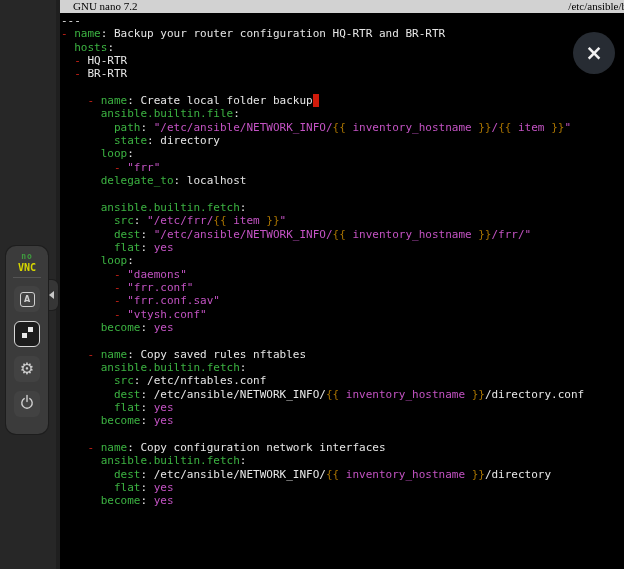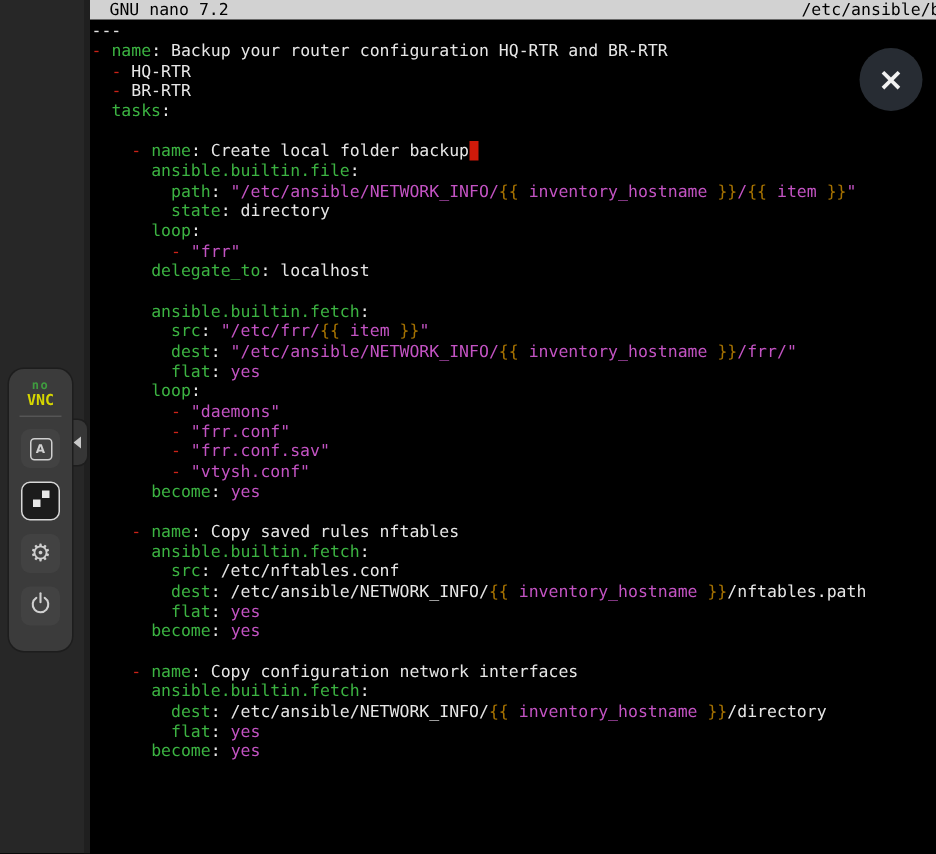--- a/index.html
+++ b/index.html
@@ -30,21 +30,21 @@
     font-family:"DejaVu Sans",sans-serif;}
   .gear-glyph{font-family:"DejaVu Sans",sans-serif;font-size:16px;color:#cfcfcf;line-height:16px;}
   .handle-tab{position:absolute;left:44px;top:280px;width:14px;height:30px;background:#363636;
     border-radius:0 6px 6px 0;box-shadow:0 0 0 1px #1d1d1d;z-index:1;display:flex;align-items:center;justify-content:center;cursor:pointer;}
   .tri-left{width:0;height:0;border-top:4px solid transparent;border-bottom:4px solid transparent;
     border-right:5px solid #c8c8c8;}
 
   
   .terminal{position:absolute;left:60px;top:0;width:564px;height:569px;background:var(--terminal-bg);}
   .titlebar{position:relative;width:100%;height:13px;background:var(--titlebar-bg);color:var(--titlebar-text);
-    font-size:11px;line-height:13px;overflow:hidden;white-space:pre;}
+    font-size:11px;line-height:13px;overflow:hidden;white-space:pre;font-family:Liberation Serif, serif;}
   .titlebar .tleft{position:absolute;left:13px;top:0;}
   .titlebar .tright{position:absolute;right:-3px;top:0;}
   .screen{position:absolute;left:1px;top:14px;width:563px;height:555px;overflow:hidden;}
   .tl{height:13.35px;line-height:13.35px;font-size:11px;white-space:pre;color:var(--text);}
   .tl .k{color:var(--key-green);text-align:right;}
   .tl .m{color:var(--string-magenta);}
   .tl .b{color:var(--jinja-olive);}
   .tl .d{color:var(--dash-red);}
   .tl .p{color:var(--text);}
   .tl .cur{background:var(--cursor-red);color:var(--cursor-red);}
@@ -98,23 +98,23 @@
 </div>
 
 <div class="terminal">
   <div class="titlebar">
     <span class="tleft">GNU nano 7.2</span>
     <span class="tright">/etc/ansible/b</span>
   </div>
   <div class="screen">
       <div class="tl"><span class="p">---</span></div>
       <div class="tl"><span class="d">-</span><span class="p"> </span><span class="k">name</span><span class="p">: Backup your router configuration HQ-RTR and BR-RTR</span></div>
+      <div class="tl"><span class="p">  </span><span class="k">hosts</span><span class="p">:</span></div>
       <div class="tl"><span class="p">  </span><span class="d">-</span><span class="p"> HQ-RTR</span></div>
       <div class="tl"><span class="p">  </span><span class="d">-</span><span class="p"> BR-RTR</span></div>
-      <div class="tl"><span class="p">  </span><span class="k">tasks</span><span class="p">:</span></div>
       <div class="tl"></div>
       <div class="tl"><span class="p">    </span><span class="d">-</span><span class="p"> </span><span class="k">name</span><span class="p">: Create local folder backup</span><span class="cur"> </span></div>
       <div class="tl"><span class="p">      </span><span class="k">ansible.builtin.file</span><span class="p">:</span></div>
       <div class="tl"><span class="p">        </span><span class="k">path</span><span class="p">: </span><span class="m">"/etc/ansible/NETWORK_INFO/</span><span class="b">{{</span><span class="m"> inventory_hostname </span><span class="b">}}</span><span class="m">/</span><span class="b">{{</span><span class="m"> item </span><span class="b">}}</span><span class="m">"</span></div>
       <div class="tl"><span class="p">        </span><span class="k">state</span><span class="p">: directory</span></div>
       <div class="tl"><span class="p">      </span><span class="k">loop</span><span class="p">:</span></div>
       <div class="tl"><span class="p">        </span><span class="d">-</span><span class="p"> </span><span class="m">"frr"</span></div>
       <div class="tl"><span class="p">      </span><span class="k">delegate_to</span><span class="p">: localhost</span></div>
       <div class="tl"></div>
       <div class="tl"><span class="p">      </span><span class="k">ansible.builtin.fetch</span><span class="p">:</span></div>
@@ -124,21 +124,21 @@
       <div class="tl"><span class="p">      </span><span class="k">loop</span><span class="p">:</span></div>
       <div class="tl"><span class="p">        </span><span class="d">-</span><span class="p"> </span><span class="m">"daemons"</span></div>
       <div class="tl"><span class="p">        </span><span class="d">-</span><span class="p"> </span><span class="m">"frr.conf"</span></div>
       <div class="tl"><span class="p">        </span><span class="d">-</span><span class="p"> </span><span class="m">"frr.conf.sav"</span></div>
       <div class="tl"><span class="p">        </span><span class="d">-</span><span class="p"> </span><span class="m">"vtysh.conf"</span></div>
       <div class="tl"><span class="p">      </span><span class="k">become</span><span class="p">: </span><span class="m">yes</span></div>
       <div class="tl"></div>
       <div class="tl"><span class="p">    </span><span class="d">-</span><span class="p"> </span><span class="k">name</span><span class="p">: Copy saved rules nftables</span></div>
       <div class="tl"><span class="p">      </span><span class="k">ansible.builtin.fetch</span><span class="p">:</span></div>
       <div class="tl"><span class="p">        </span><span class="k">src</span><span class="p">: /etc/nftables.conf</span></div>
-      <div class="tl"><span class="p">        </span><span class="k">dest</span><span class="p">: /etc/ansible/NETWORK_INFO/</span><span class="b">{{</span><span class="m"> inventory_hostname </span><span class="b">}}</span><span class="p">/nftables.path</span></div>
+      <div class="tl"><span class="p">        </span><span class="k">dest</span><span class="p">: /etc/ansible/NETWORK_INFO/</span><span class="b">{{</span><span class="m"> inventory_hostname </span><span class="b">}}</span><span class="p">/directory.conf</span></div>
       <div class="tl"><span class="p">        </span><span class="k">flat</span><span class="p">: </span><span class="m">yes</span></div>
       <div class="tl"><span class="p">      </span><span class="k">become</span><span class="p">: </span><span class="m">yes</span></div>
       <div class="tl"></div>
       <div class="tl"><span class="p">    </span><span class="d">-</span><span class="p"> </span><span class="k">name</span><span class="p">: Copy configuration network interfaces</span></div>
       <div class="tl"><span class="p">      </span><span class="k">ansible.builtin.fetch</span><span class="p">:</span></div>
       <div class="tl"><span class="p">        </span><span class="k">dest</span><span class="p">: /etc/ansible/NETWORK_INFO/</span><span class="b">{{</span><span class="m"> inventory_hostname </span><span class="b">}}</span><span class="p">/directory</span></div>
       <div class="tl"><span class="p">        </span><span class="k">flat</span><span class="p">: </span><span class="m">yes</span></div>
       <div class="tl"><span class="p">      </span><span class="k">become</span><span class="p">: </span><span class="m">yes</span></div>
     </div>
 </div>

